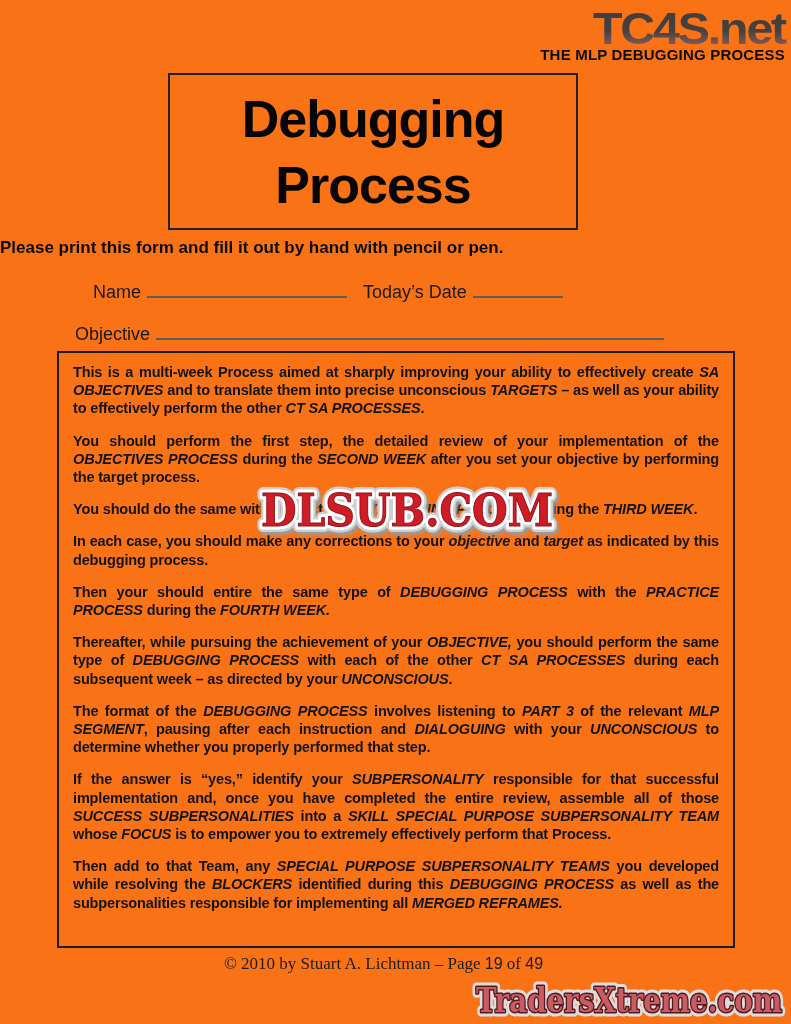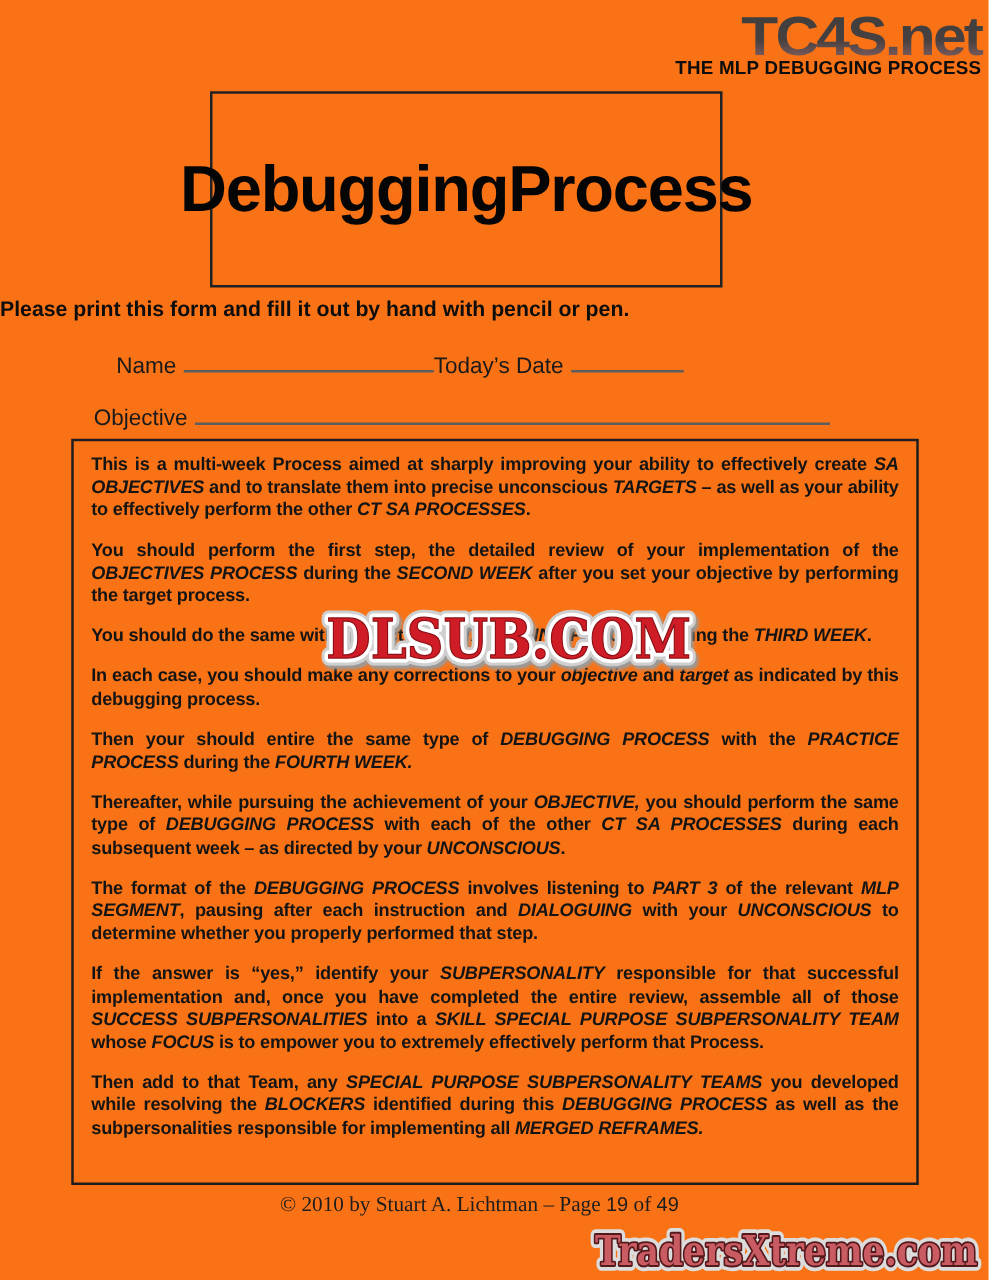--- a/index.html
+++ b/index.html
@@ -15,42 +15,42 @@
   .tc4s{position:absolute;top:3px;right:2px;}
   
   .kicker{
     position:absolute;top:46px;left:0;width:785px;
     text-align:right;font-size:15px;font-weight:bold;letter-spacing:.2px;color:#0d0d0d;
   }
   
   .title-box{
     position:absolute;left:168px;top:73px;width:410px;height:157px;
     border:2px solid #222;box-sizing:border-box;
-    display:flex;align-items:center;justify-content:center;
+    display:flex;flex-direction:column;align-items:center;justify-content:center;
   }
   .title-box .line{
     font-size:52px;font-weight:bold;letter-spacing:-1px;line-height:66px;color:#050505;
   }
   .instruction{
     position:absolute;top:238px;left:0;width:791px;
     text-align:left;font-size:17px;font-weight:bold;color:#0d0d0d;
   }
   
   .form-row{position:absolute;font-size:18px;color:#1a1a1a;white-space:nowrap;}
   .row-name{top:281px;left:93px;}
   .row-objective{top:323px;left:75px;}
   .blank{
     display:inline-block;height:15px;
     border-bottom:2px solid #5e5e5e;
     vertical-align:baseline;margin-left:6px;
   }
   .blank.name{width:200px;}
   .blank.date{width:90px;}
   .blank.objective{width:508px;}
-  .date-label{}
+  .date-label{margin-left:16px;}
   
   .bodybox{
     position:absolute;left:57px;top:351px;width:678px;height:597px;
     border:2px solid #1e1e1e;box-sizing:border-box;
     padding:10px 14px 4px 14px;
     font-size:14.5px;font-weight:bold;line-height:18.2px;letter-spacing:-0.15px;
     text-align:justify;color:#141414;overflow:hidden;
   }
   .bodybox p{margin:0 0 14px 0;}
   .bodybox p:last-child{margin-bottom:0;}

